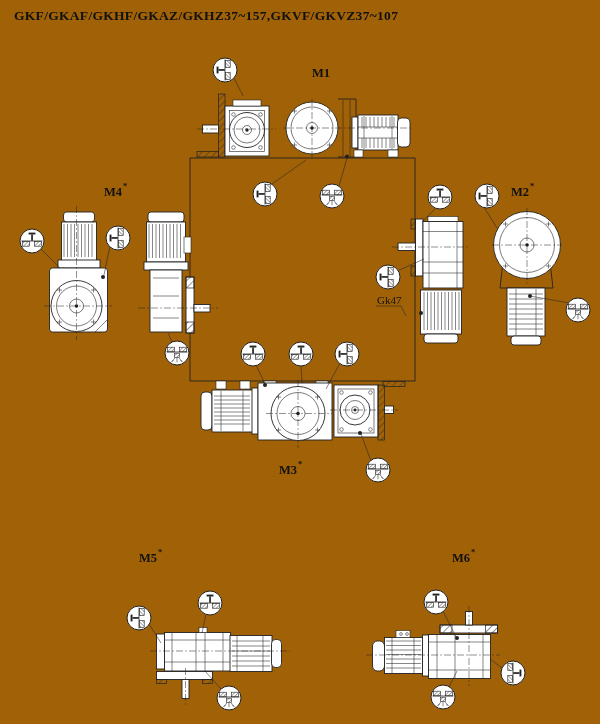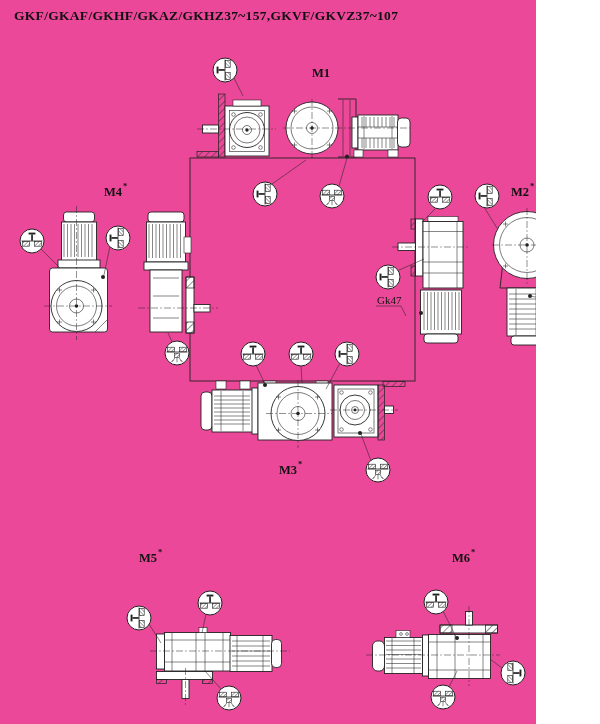--- a/index.html
+++ b/index.html
@@ -1,16 +1,16 @@
 <!DOCTYPE html>
 <html><head>
 <meta charset="utf-8">
 <style>
   html,body{margin:0;padding:0;background:#fff;}
-  .page{position:relative;width:536px;height:724px;background:#ec4899;overflow:hidden;
+  .page{position:relative;width:600px;height:724px;background:#a16207;overflow:hidden;
         font-family:"Liberation Serif", serif;}
   svg{display:block;}
   .ln{fill:none;stroke:#222;stroke-width:0.9;}
   .tn{fill:none;stroke:#222;stroke-width:0.55;}
   .wh{fill:#fff;stroke:#222;stroke-width:0.9;}
   .whtn{fill:#fff;stroke:#222;stroke-width:0.6;}
   .hz{fill:url(#wallHatch);stroke:#222;stroke-width:0.7;}
   .cl{fill:none;stroke:#222;stroke-width:0.5;stroke-dasharray:7 2.2 1.6 2.2;}
   .ld{fill:none;stroke:#222;stroke-width:0.55;}
   .dot{fill:#222;stroke:none;}

